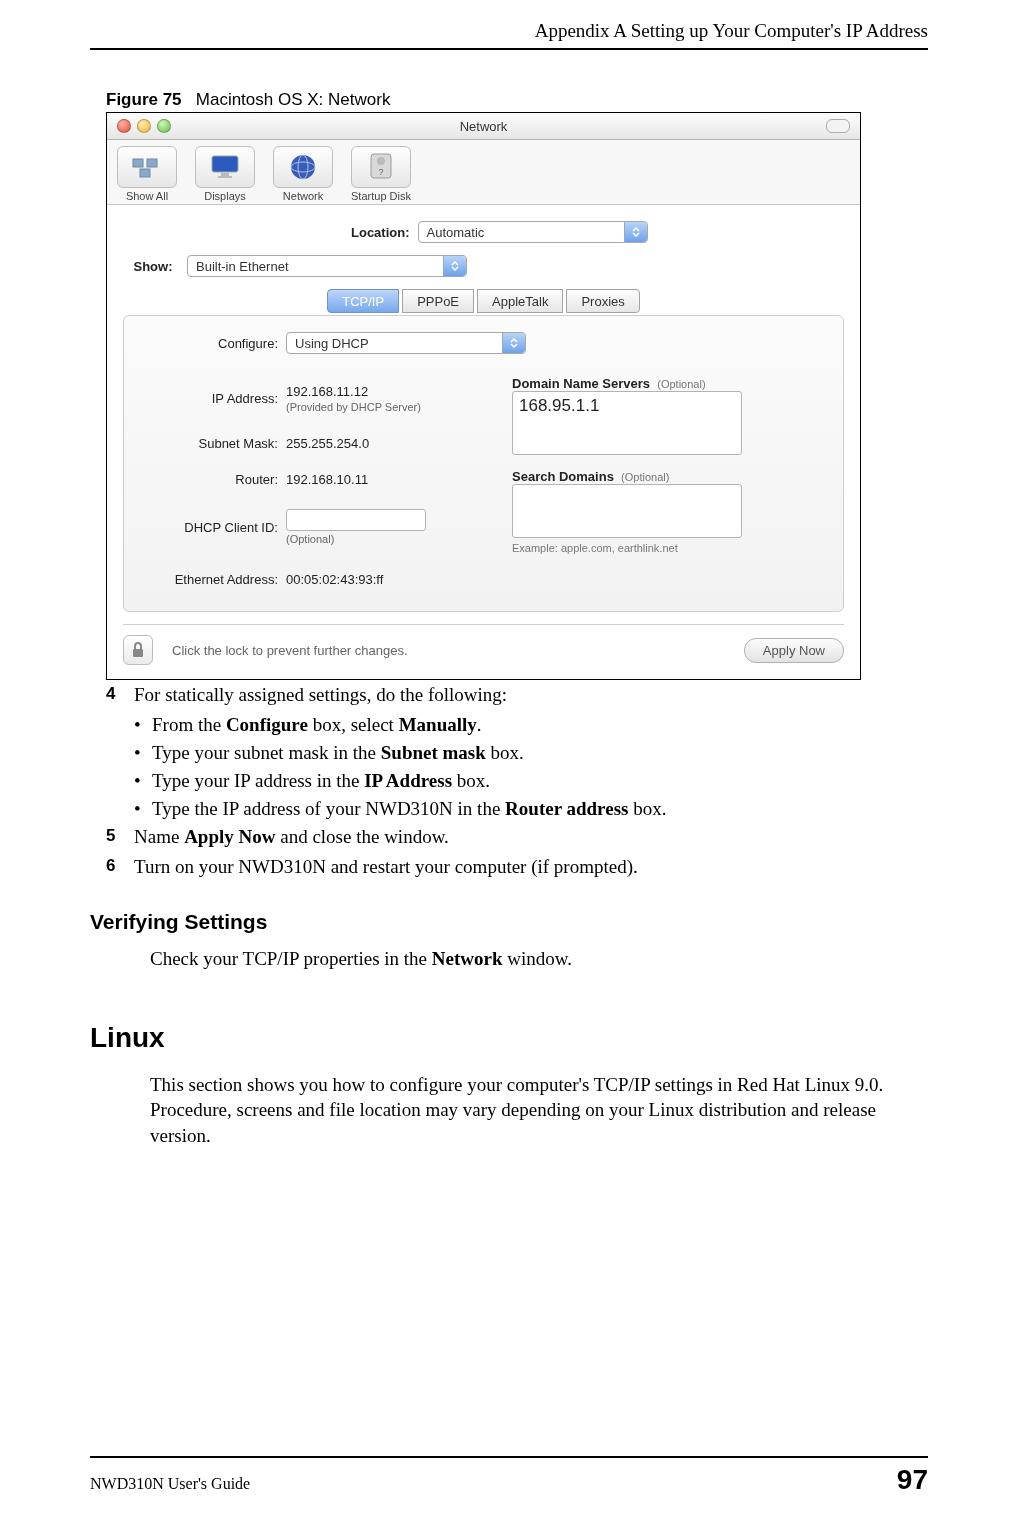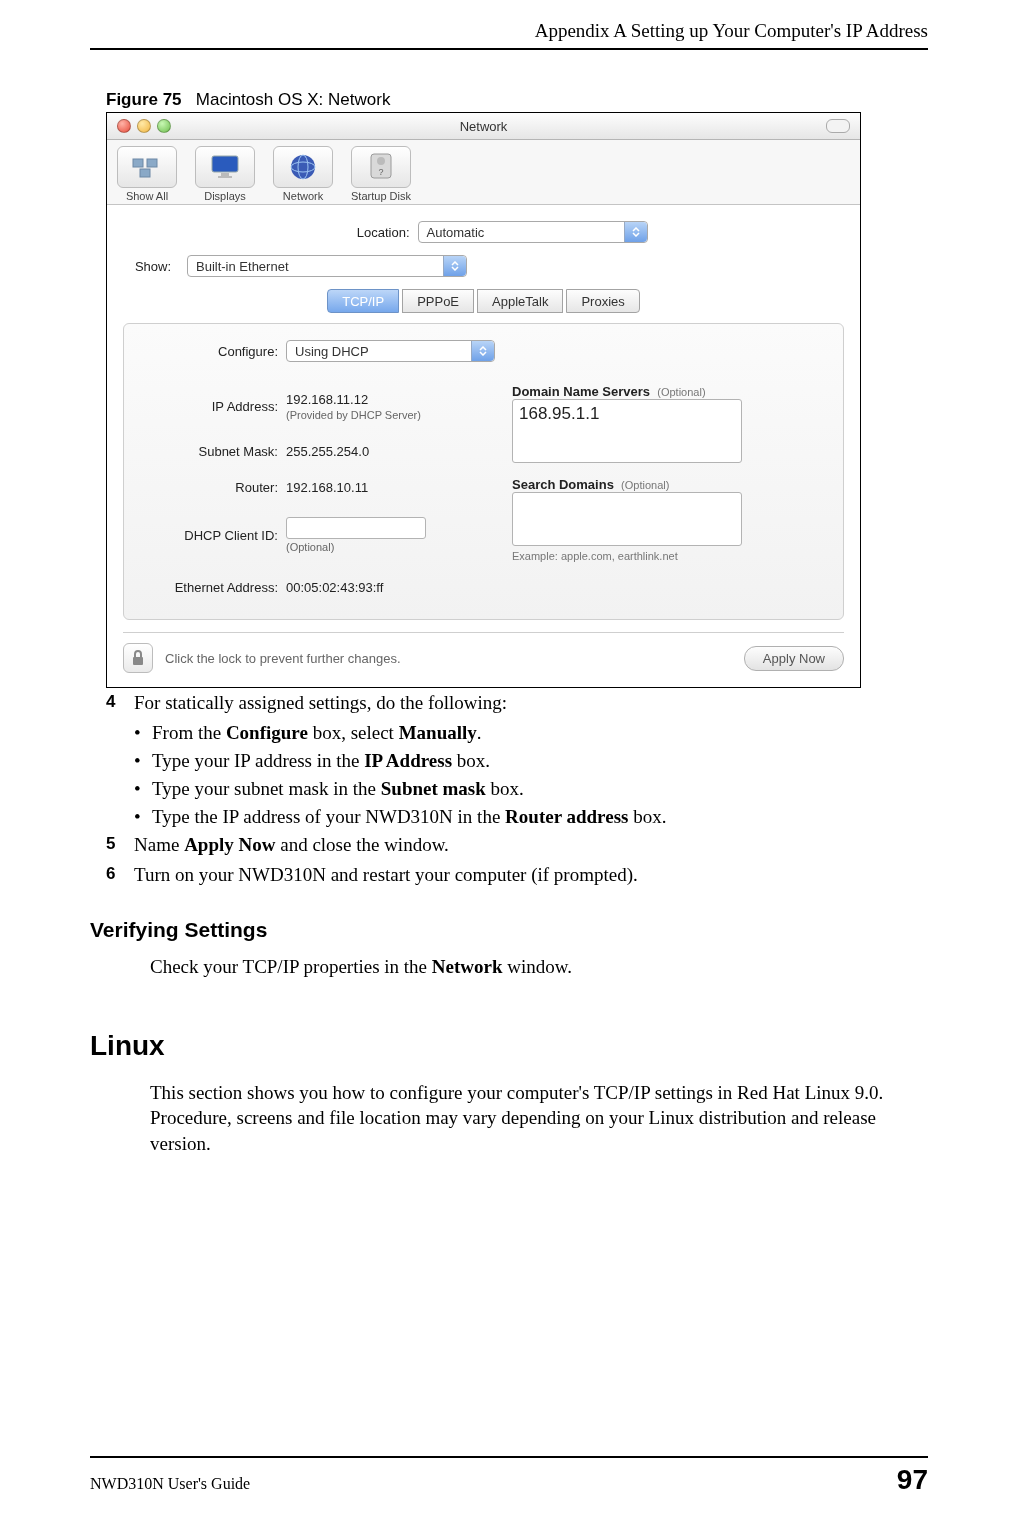--- a/index.html
+++ b/index.html
@@ -84,38 +84,38 @@
   .tb-icon svg { display:block; }
 
   .mac-body {
     padding: 16px 16px 14px 16px;
     font-family: "Lucida Grande", Arial, sans-serif;
     font-size: 13px;
     color:#222;
   }
 
   .row { display:flex; align-items:center; margin-bottom:12px; }
-  .row .lbl { text-align:right; color:#222; }
+  .row .lbl { text-align:right; color:#222;font-weight:bold; }
 
   .aqua-select {
     display:flex; align-items:center; justify-content:space-between;
     background:#fff; border:1px solid #a9a9a9; border-radius:4px;
     height:22px; padding:0 0 0 8px; box-sizing:border-box;
     font-size:13px; color:#333;
   }
   .aqua-select .endcap {
     width:22px; height:100%;
     background:linear-gradient(#b8d4f7,#6fa1e8);
     border-left:1px solid #96a9c4; border-radius:0 4px 4px 0;
     display:flex; align-items:center; justify-content:center;
   }
   .aqua-select .endcap svg{width:10px;height:10px;}
 
   .tabs {
-    display:flex; justify-content:center; gap:4px; margin: 8px 0 10px 0;
+    display:flex; justify-content:center; gap:4px; margin: 8px 0 2px 0;
   }
   .tab {
     height:22px; padding:0 14px; display:flex; align-items:center;
     font-size:13px; color:#333;
     border:1px solid #a3a3a3; margin-left:-1px;
     background:linear-gradient(#fdfdfd,#e6e6e6);
   }
   .tab:first-child{border-radius:4px 0 0 4px;margin-left:0;}
   .tab:last-child{border-radius:0 4px 4px 0;}
   .tab.active{
@@ -147,21 +147,21 @@
     height:22px; padding:2px 6px; font-size:13px; box-sizing:border-box;
   }
   .textarea {
     border:1px solid #b3b3b3; background:#fff; border-radius:3px;
     min-height:64px; padding:4px 6px; font-size:17px; box-sizing:border-box;
   }
   .right-col-label{color:#222;font-weight:600;}
   .right-col-note {font-size:11px;color:#777;}
 
   .footer-bar {
-    margin-top:12px; display:flex; align-items:center; gap:12px;
+    margin-top:12px; display:flex; align-items:center; gap:19px;
     border-top:1px solid #cfcfcf; padding-top:10px;
   }
   .lock-btn {
     width:28px;height:28px;border:1px solid #bcbcbc;border-radius:6px;
     background:linear-gradient(#fff,#eaeaea);
     display:flex;align-items:center;justify-content:center;
   }
   .lock-text{font-size:13px;color:#666;flex:1;}
   .aqua-btn {
     border:1px solid #b0b0b0;border-radius:12px;
@@ -312,21 +312,21 @@
         <div class="tab">PPPoE</div>
         <div class="tab">AppleTalk</div>
         <div class="tab">Proxies</div>
       </div>
 
       <div class="panel">
         <div class="panel-grid">
 
           <div class="plbl">Configure:</div>
           <div style="grid-column:2 / span 1;">
-            <div class="aqua-select" style="width:209px;">
+            <div class="aqua-select" style="width:240px;">
               <span>Using DHCP</span>
               <span class="endcap">
                   <svg viewBox="0 0 10 10">
                     <path d="M2 4 L5 1 L8 4 M2 6 L5 9 L8 6" stroke="#fff" stroke-width="1.5" fill="none"></path>
                   </svg>
                 </span>
             </div>
           </div>
           <div></div>
             <div></div>
@@ -392,26 +392,26 @@
     </li>
   </ol>
   <ul class="sub">
     <li>
         <span>
       <span>From the </span><b>Configure</b><span> box, select </span><b>Manually</b><span>.</span>
     </span>
       </li>
     <li>
         <span>
-      <span>Type your IP address in the </span><b>IP Address</b><span> box.</span>
+      <span>Type your subnet mask in the </span><b>Subnet mask</b><span> box.</span>
     </span>
       </li>
     <li>
         <span>
-      <span>Type your subnet mask in the </span><b>Subnet mask</b><span> box.</span>
+      <span>Type your IP address in the </span><b>IP Address</b><span> box.</span>
     </span>
       </li>
     <li>
         <span>
       <span>Type the IP address of your NWD310N in the </span><b>Router address</b><span> box.</span>
     </span>
       </li>
   </ul>
   <ol class="steps">
     <li>

